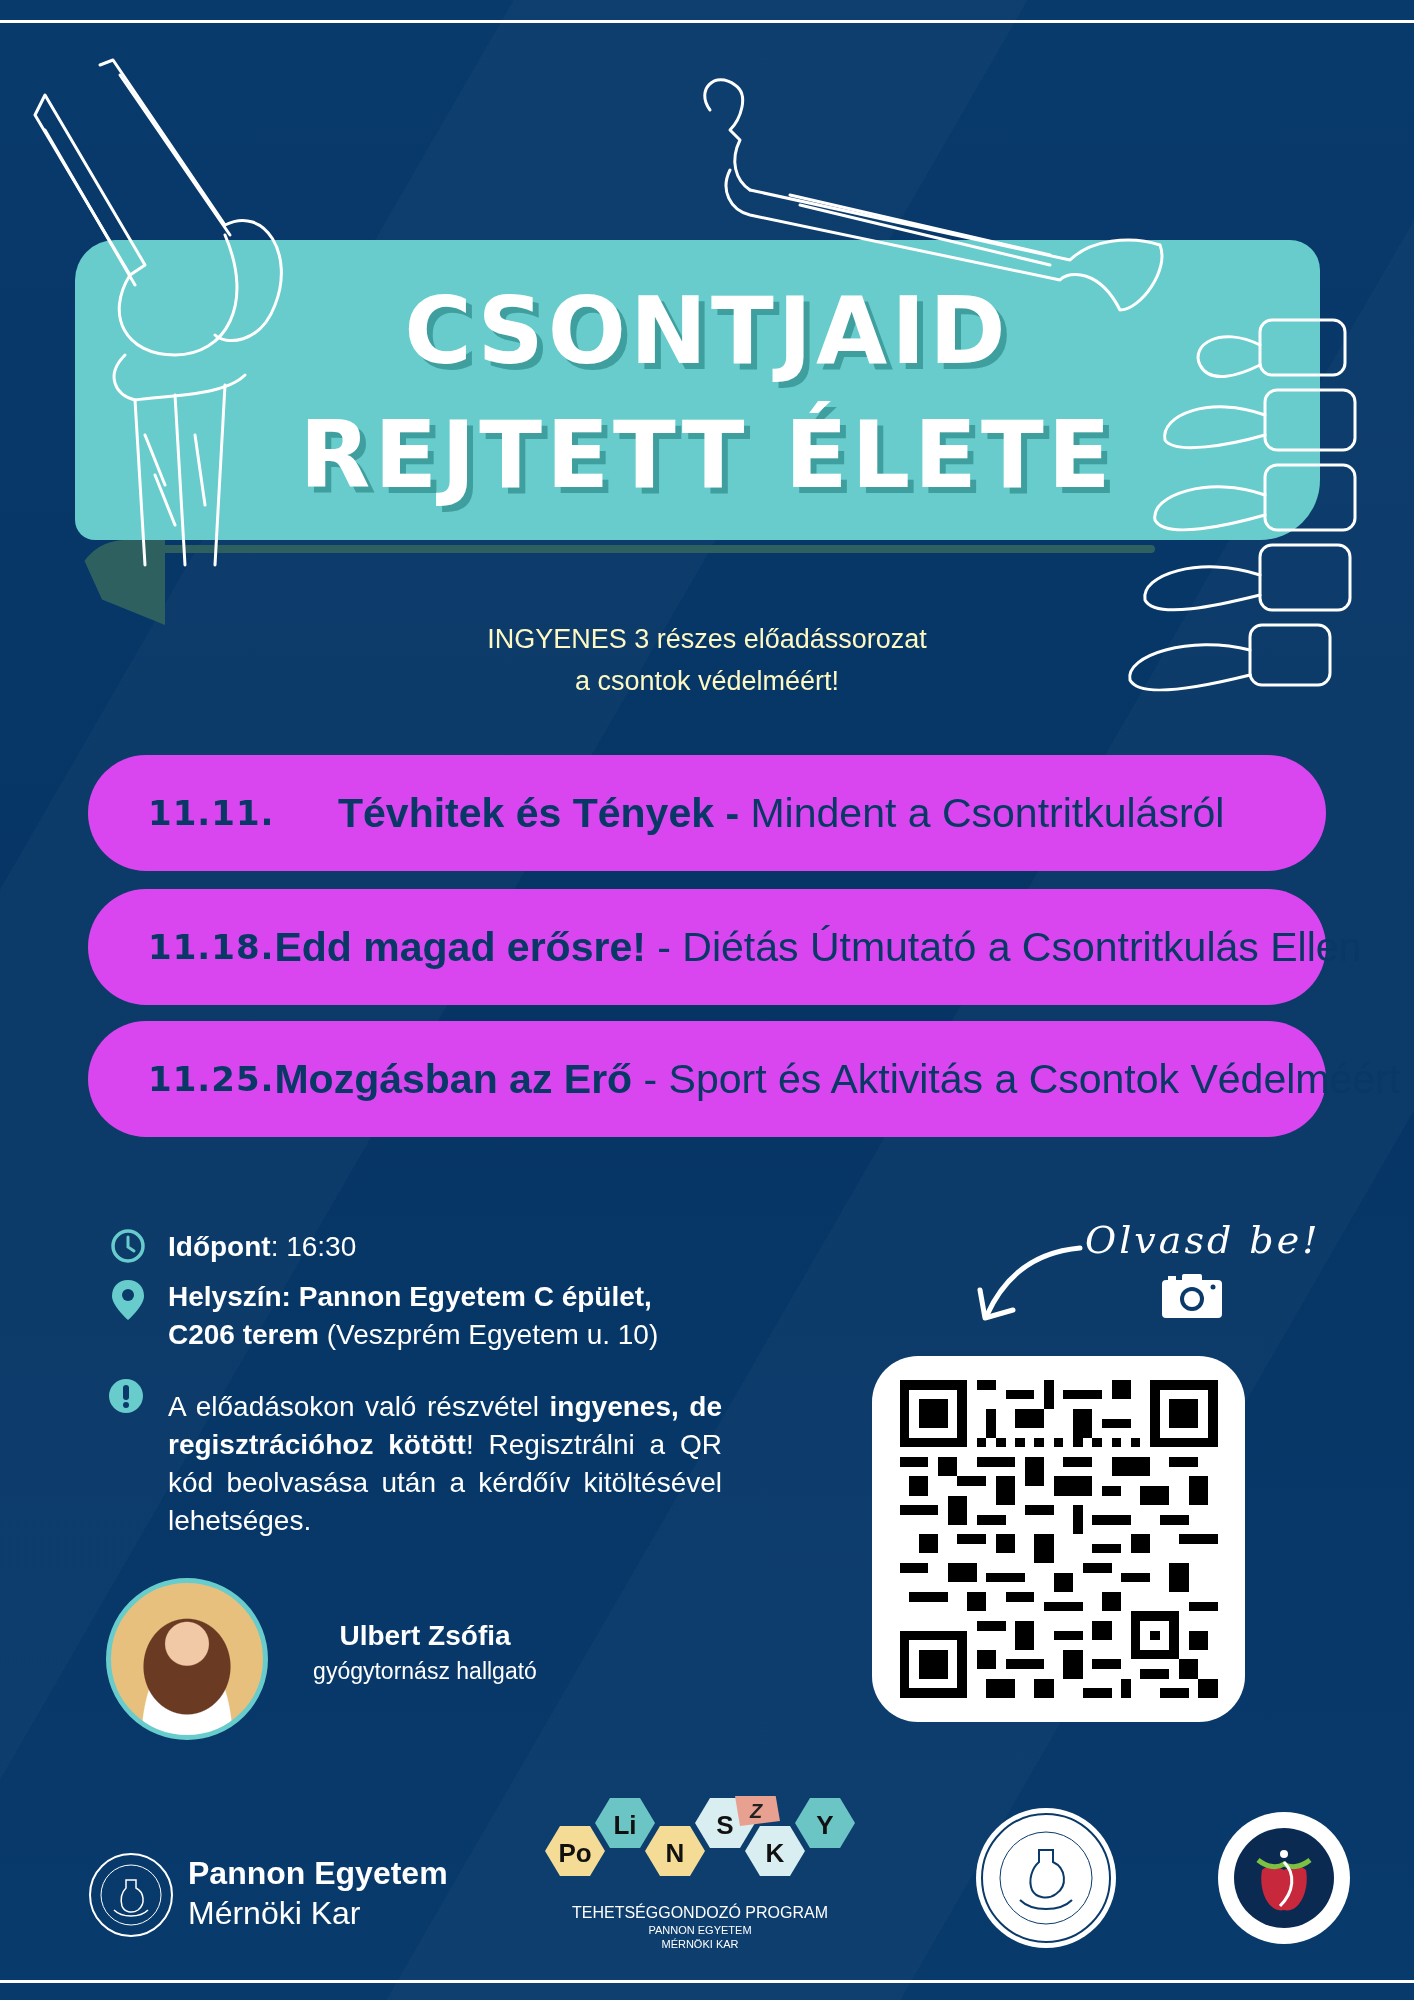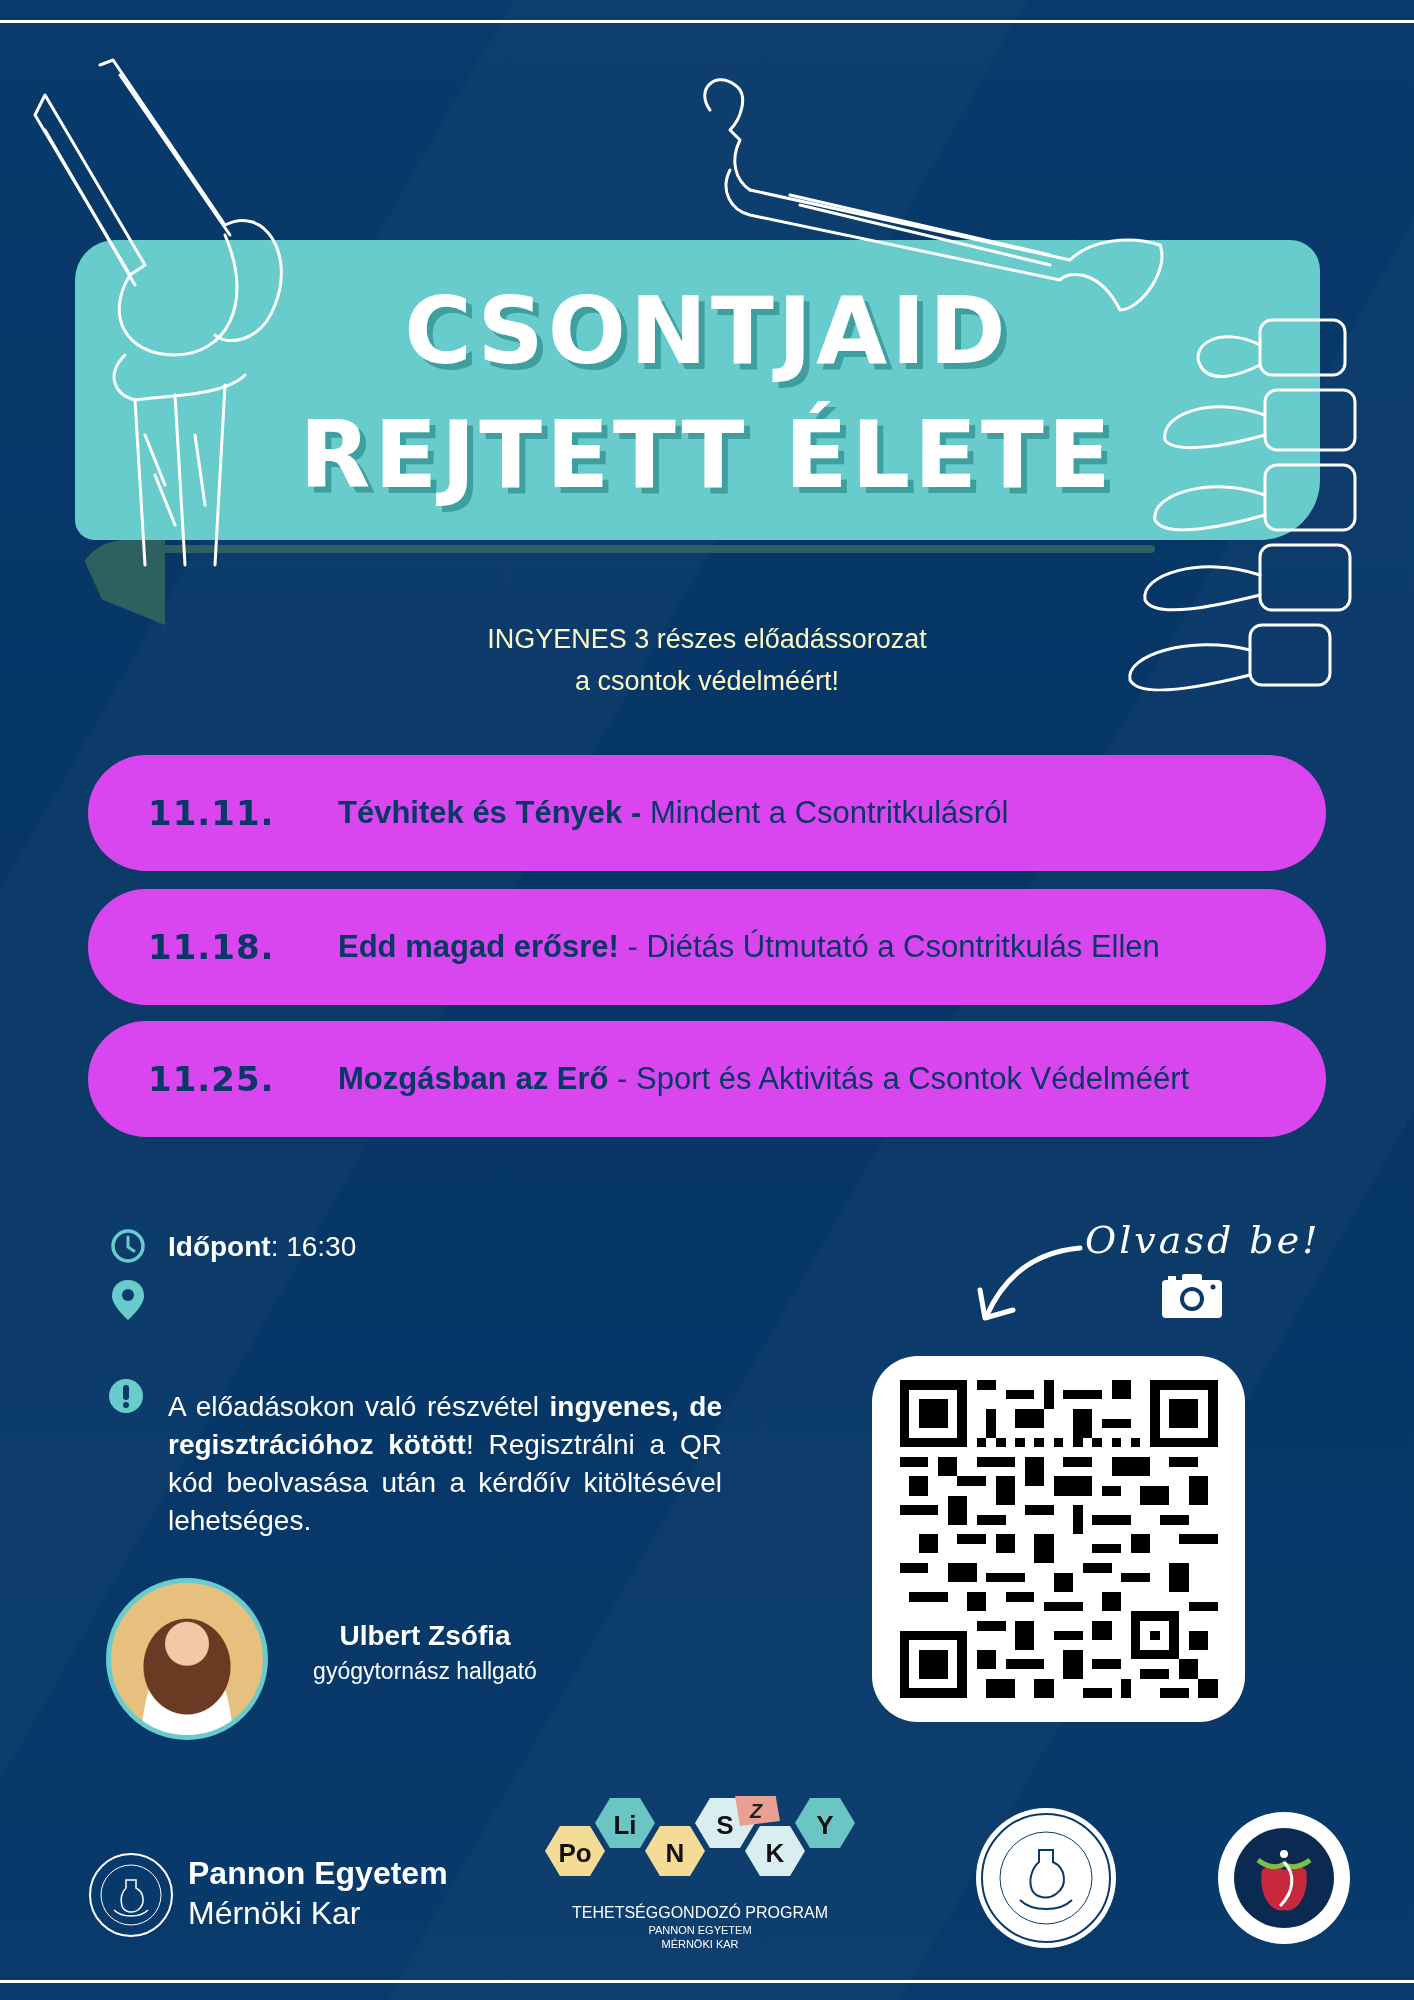--- a/index.html
+++ b/index.html
@@ -56,21 +56,21 @@
   .session {
     position: absolute; left: 88px; width: 1238px; height: 116px;
     background: #d946ef; border-radius: 58px;
     display: flex; align-items: center; color: #0a3866;
   }
   .session .date {
     width: 250px; padding-left: 60px;
     font-family: "DejaVu Sans", sans-serif; font-weight: 900; font-size: 34px;
     letter-spacing: 1px;
   }
-  .session .topic { font-size: 31px; white-space: nowrap; }
+  .session .topic { font-size: 41px; white-space: nowrap; }
   .session .topic b { font-weight: 700; }
 
   
   .info-row { position: absolute; left: 110px; display: flex; align-items: flex-start; }
   .info-row .ico { width: 36px; height: 36px; margin-right: 22px; flex: 0 0 36px; }
   .info-text { font-size: 28px; line-height: 38px; color: #ffffff; }
   .info-text b { font-weight: 700; }
   .notice {
     position: absolute; left: 168px; top: 1388px; width: 554px;
     font-size: 28px; line-height: 38px; text-align: justify; color: #ffffff;
@@ -190,20 +190,24 @@
     <circle cx="18" cy="18" r="15" fill="none" stroke="#67cccb" stroke-width="3.5"></circle>
     <path d="M18 9 V19 L24 23" fill="none" stroke="#67cccb" stroke-width="3" stroke-linecap="round"></path>
   </svg>
   <div class="info-text"><b>Időpont</b><span>: 16:30</span></div>
 </div>
 <div class="info-row" style="top:1278px">
   <svg class="ico" viewBox="0 0 36 44" style="height:44px">
     <path d="M18 2 C8 2 2 9 2 18 C2 28 18 42 18 42 C18 42 34 28 34 18 C34 9 28 2 18 2 Z" fill="#67cccb"></path>
     <circle cx="18" cy="17" r="6" fill="#0a3a6a"></circle>
   </svg>
+  <div class="info-text">
+    <b>Helyszín</b><b>: Pannon Egyetem C épület,</b><br>
+    <b>C206 terem</b><span> (Veszprém Egyetem u. 10)</span>
+  </div>
 </div>
 <svg style="position:absolute;left:108px;top:1378px" width="36" height="36" viewBox="0 0 36 36">
   <circle cx="18" cy="18" r="17" fill="#67cccb"></circle>
   <rect x="15" y="7" width="6" height="15" rx="3" fill="#0a3a6a"></rect>
   <circle cx="18" cy="27" r="3" fill="#0a3a6a"></circle>
 </svg>
 <div class="notice"><span>A előadásokon való részvétel </span><b>ingyenes, de regisztrációhoz kötött</b><span>! Regisztrálni a QR kód beolvasása után a kérdőív kitöltésével lehetséges.</span></div>
 
 <div class="avatar"></div>
 <div class="speaker-name">Ulbert Zsófia</div>

